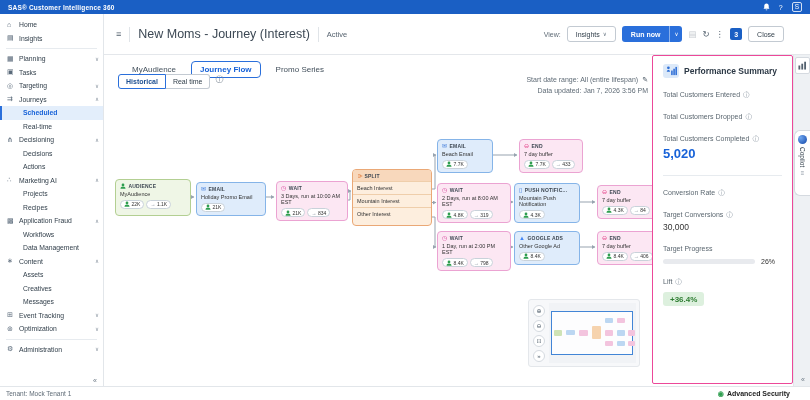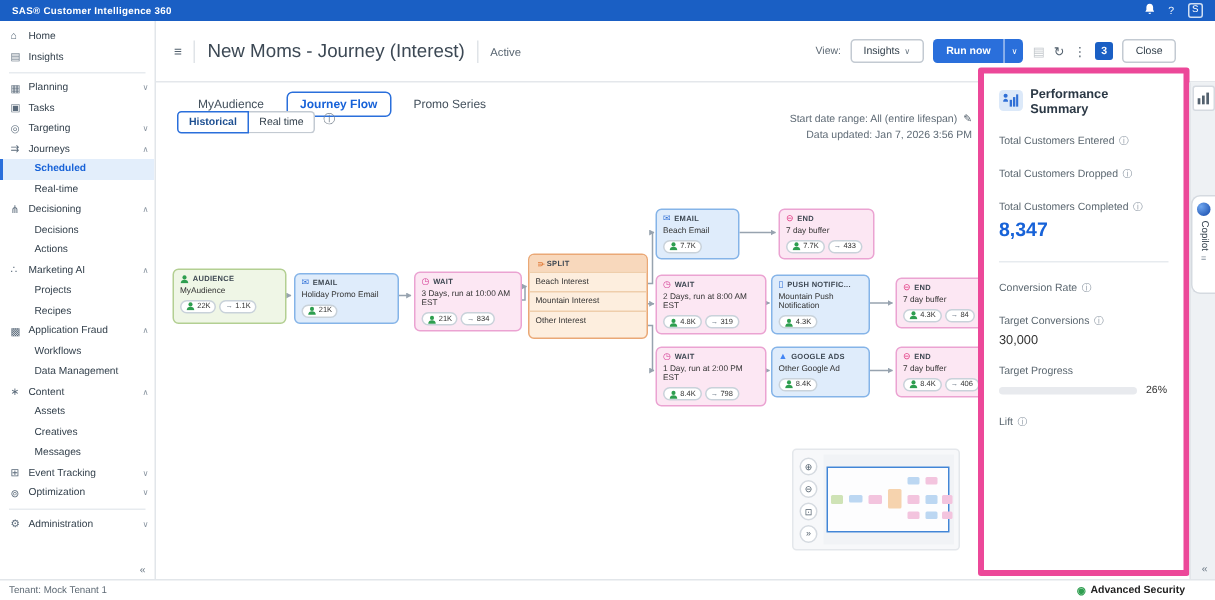--- a/index.html
+++ b/index.html
@@ -85,21 +85,21 @@
 
   
   .minimap{position:absolute;left:420px;top:184px;width:112px;height:68px;background:#f7f8fa;border:1px solid #e4e7eb;border-radius:3px;display:flex}
   .mm-btns{width:20px;display:flex;flex-direction:column;align-items:center;justify-content:center;gap:3px}
   .mm-btn{width:12px;height:12px;border-radius:50%;background:#fff;border:1px solid #d5dae0;display:flex;align-items:center;justify-content:center;font-size:6px;color:#53616e;cursor:pointer}
   .mm-map{position:relative;flex:1;background:#f1f3f6;margin:3px 3px 3px 0;overflow:hidden}
   .mm-view{position:absolute;left:2px;top:8px;width:82px;height:44px;border:1.5px solid #4285d6;background:#fdfdfe}
   .mm-blob{position:absolute;border-radius:1px}
 
   
-  .right-panel{position:absolute;left:548px;top:31px;width:141px;bottom:2px;background:#fff;border:4px solid #ec4899;border-radius:2px;padding:8px 10px;overflow:hidden}
+  .right-panel{position:absolute;left:548px;top:41px;width:141px;bottom:2px;background:#fff;border:1px solid #ec4899;border-radius:2px;padding:8px 10px;overflow:hidden}
   .pm-head{display:flex;align-items:center;gap:5px}
   .pm-head-ico{width:16px;height:14px;background:#dce9f9;border-radius:3px;display:flex;align-items:center;justify-content:center}
   .pm-title{font-size:8.5px;font-weight:bold;color:#2b3845}
   .pm-label{font-size:7px;color:#5b6770;margin-top:13px}
   .pm-label .inf{font-size:6.5px;color:#8a95a1;margin-left:3px}
   .pm-value{margin-top:2px}
   .v-blue{font-size:13px;font-weight:bold;color:#1762d8}
   .v-plain{font-size:8.5px;color:#333}
   .pm-div{height:1px;background:#e7ebef;margin-top:14px}
   .tp-row{display:flex;align-items:center;gap:6px;margin-top:6px}
@@ -578,32 +578,33 @@
             <rect x="8" y="3" width="1.7" height="7" fill="#2f6fd6"></rect>
             <rect x="10.3" y="1" width="1.7" height="9" fill="#2f6fd6"></rect>
           </svg>
         </span>
       <span class="pm-title">Performance Summary</span>
     </div>
     <div id="metric-list">
         <div class="pm-label">Total Customers Entered<span class="inf">ⓘ</span></div>
         <div class="pm-label">Total Customers Dropped<span class="inf">ⓘ</span></div>
         <div class="pm-label">Total Customers Completed<span class="inf">ⓘ</span></div>
-        <div class="pm-value v-blue">8,347</div>
+        <div class="pm-value v-blue">5,020</div>
         <div class="pm-div"></div>
         <div class="pm-label">Conversion Rate<span class="inf">ⓘ</span></div>
         <div class="pm-label">Target Conversions<span class="inf">ⓘ</span></div>
         <div class="pm-value v-plain">30,000</div>
       </div>
     <div class="pm-label">Target Progress</div>
     <div class="tp-row">
       <span class="tp-track"><span class="tp-fill" id="tp-fill" style="width: 26%;"></span></span>
       <span class="tp-pct">26%</span>
     </div>
     <div class="pm-label"><span>Lift</span><span class="inf">ⓘ</span></div>
+    <div><span class="lift-pill">+36.4%</span></div>
   </div>
 
   <div class="edge-strip">
     <span class="edge-tab">
         <svg width="9" height="9" viewBox="0 0 10 10">
           <rect x="0.5" y="5" width="2" height="4.5" fill="#53616e"></rect>
           <rect x="3.7" y="3" width="2" height="6.5" fill="#53616e"></rect>
           <rect x="6.9" y="0.8" width="2" height="8.7" fill="#53616e"></rect>
         </svg>
       </span>

